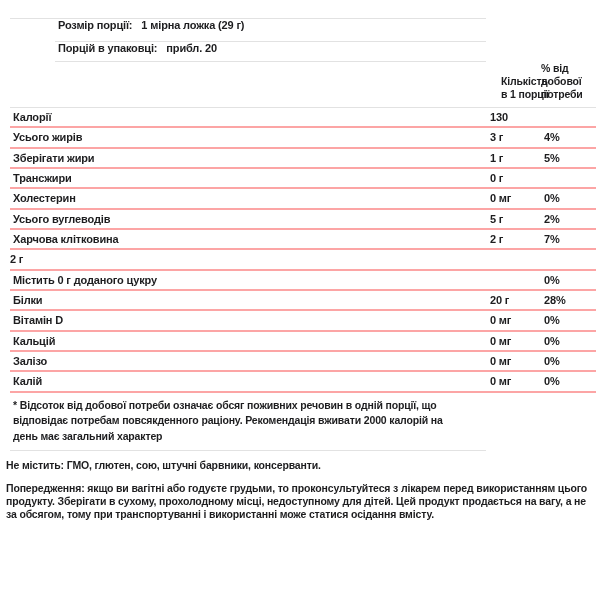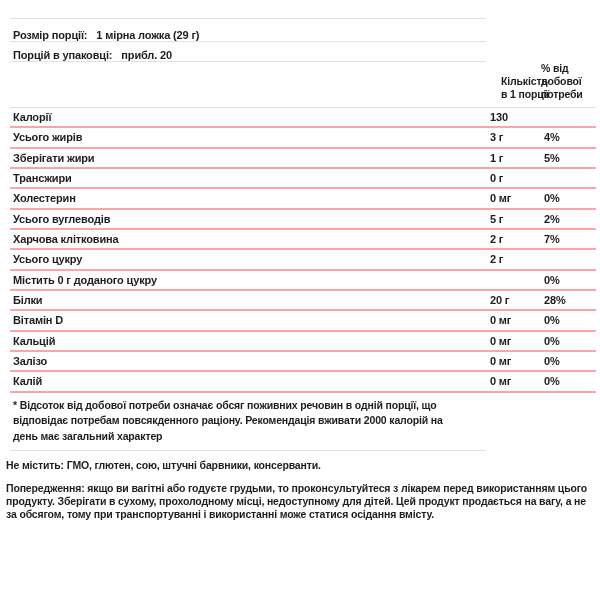--- a/index.html
+++ b/index.html
@@ -8,21 +8,21 @@
     font-family:"Liberation Sans", sans-serif;
     font-weight:bold;
     color:#1d1d1f;
     -webkit-font-smoothing:antialiased;
     letter-spacing:-0.15px;
   }
   .nf-label { position:relative; width:600px; height:600px; overflow:hidden; }
 
   
   .serving-section { margin:18px 0 0 10px; width:476px; border-top:1px solid #e2e2e2; }
-  .serving-row { display:flex; align-items:flex-end; height:23px; border-bottom:1px solid #e2e2e2; font-size:11px; padding-left:3px; }
+  .serving-row { display:flex; align-items:flex-start; height:23px; border-bottom:1px solid #e2e2e2; font-size:11px; padding-left:3px;margin-left:45px; }
   .serving-row.second { height:20px; }
   .serving-row .sv { margin-left:9px; }
 
   
   .colheads { position:relative; margin-left:10px; width:586px; height:46px; border-bottom:1px solid #e2e2e2; }
   .colhead { position:absolute; bottom:6px; font-size:10.5px; line-height:13px; white-space:pre-line; }
   .colhead.amount { left:491px; }
   .colhead.dv { left:531px; }
 
   
@@ -94,21 +94,20 @@
       <span class="cell-name">Усього вуглеводів</span>
       <span class="cell-amt">5 г</span>
       <span class="cell-dv">2%</span>
     </div>
     <div class="nrow">
       <span class="cell-name">Харчова клітковина</span>
       <span class="cell-amt">2 г</span>
       <span class="cell-dv">7%</span>
     </div>
     <div class="nrow">
-      <span class="cell-name">Усього цукру</span>
       <span class="cell-amt">2 г</span>
       <span class="cell-dv"></span>
     </div>
     <div class="nrow">
       <span class="cell-name">Містить 0 г доданого цукру</span>
       <span class="cell-amt"></span>
       <span class="cell-dv">0%</span>
     </div>
     <div class="nrow">
       <span class="cell-name">Білки</span>

